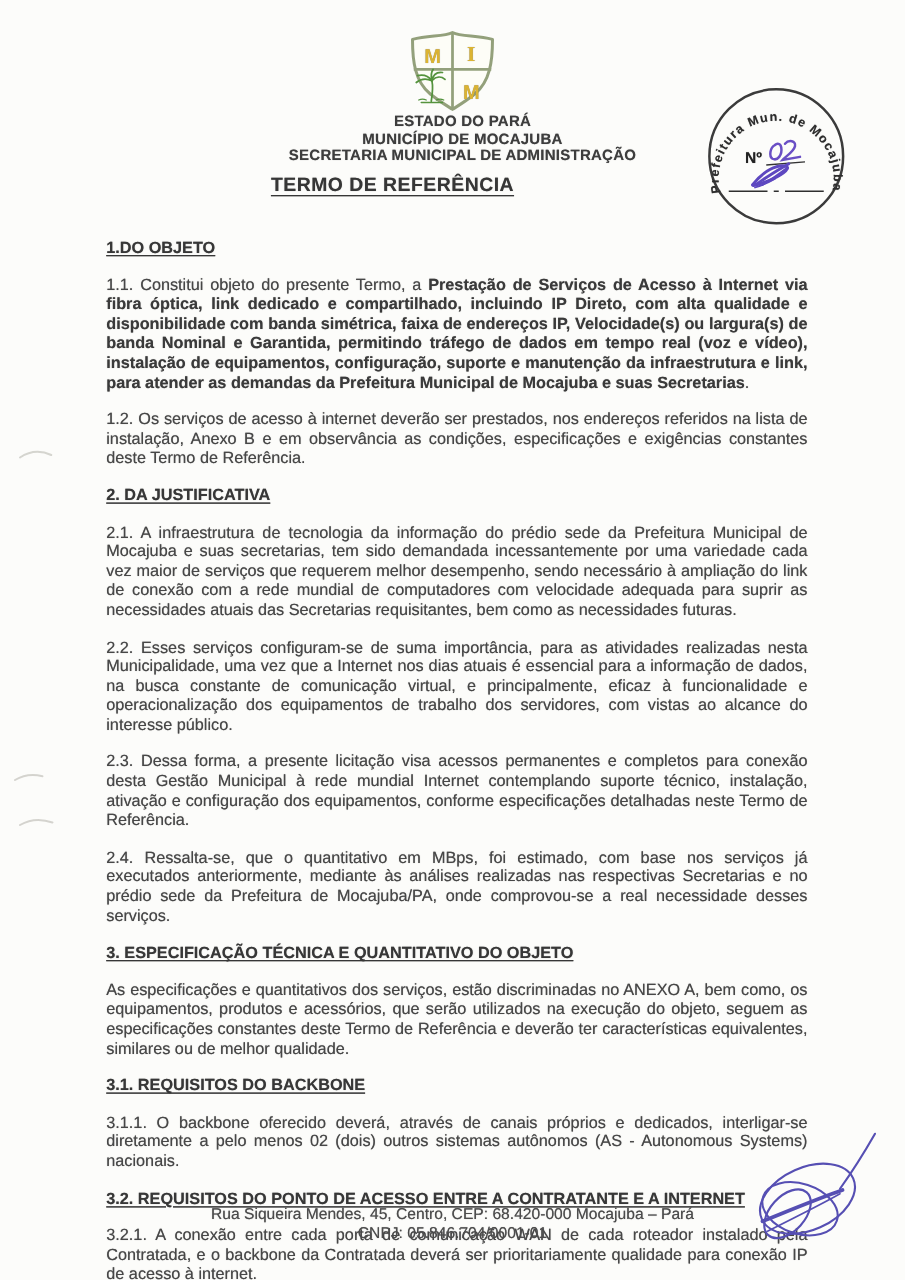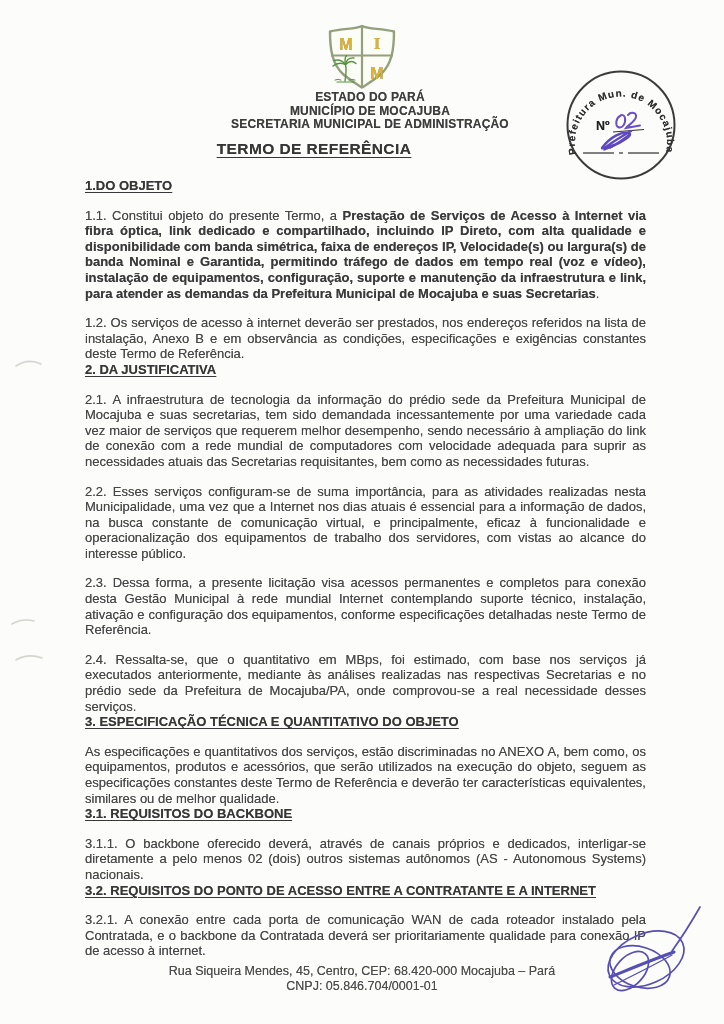--- a/index.html
+++ b/index.html
@@ -18,23 +18,23 @@
   .crest-wrap { position:absolute; left:0; top:22px; width:724px; text-align:center; }
   .org-lines { position:absolute; left:8px; top:91px; width:724px; text-align:center;
                font-weight:bold; font-size:12px; line-height:13.5px; color:#3d3d3d; letter-spacing:.2px; }
   .doc-title { position:absolute; left:0; top:140px; width:628px; text-align:center;
                font-weight:bold; font-size:15.5px; letter-spacing:.4px; color:#363636;
                text-decoration:underline; text-underline-offset:3px; }
   .stamp { position:absolute; left:560px; top:64px; }
   
   .doc-body { position:absolute; left:85px; top:178px; width:561px;
               font-size:13px; line-height:15.6px; }
-  .sec-head { font-weight:bold; color:#373737; }
+  .sec-head { font-weight:bold; color:#373737; margin-top:14px; }
   .sec-head span { text-decoration:underline; text-underline-offset:2px; }
-  .sec-head.first { margin-top:0; }
+  .sec-head.first { margin-top:12px; }
   .doc-body p { text-align:justify; color:#474747;margin-top:14px; }
   .doc-body p strong { color:#3a3a3a; }
   
   .footer { position:absolute; left:0; top:948px; width:724px; text-align:center;
             font-size:12.5px; line-height:15px; color:#4c4c4c;margin-top:16px; }
   
   .margin-marks { position:absolute; left:0; top:0; pointer-events:none; }
   .pen-signature { position:absolute; left:584px; top:905px; }
 </style>
 </head>

